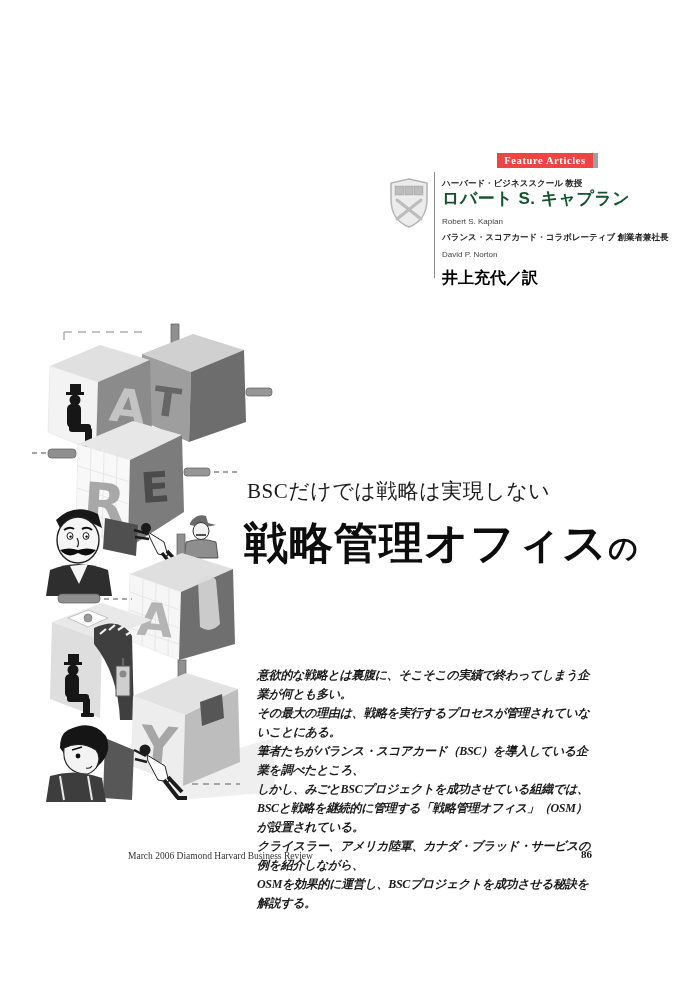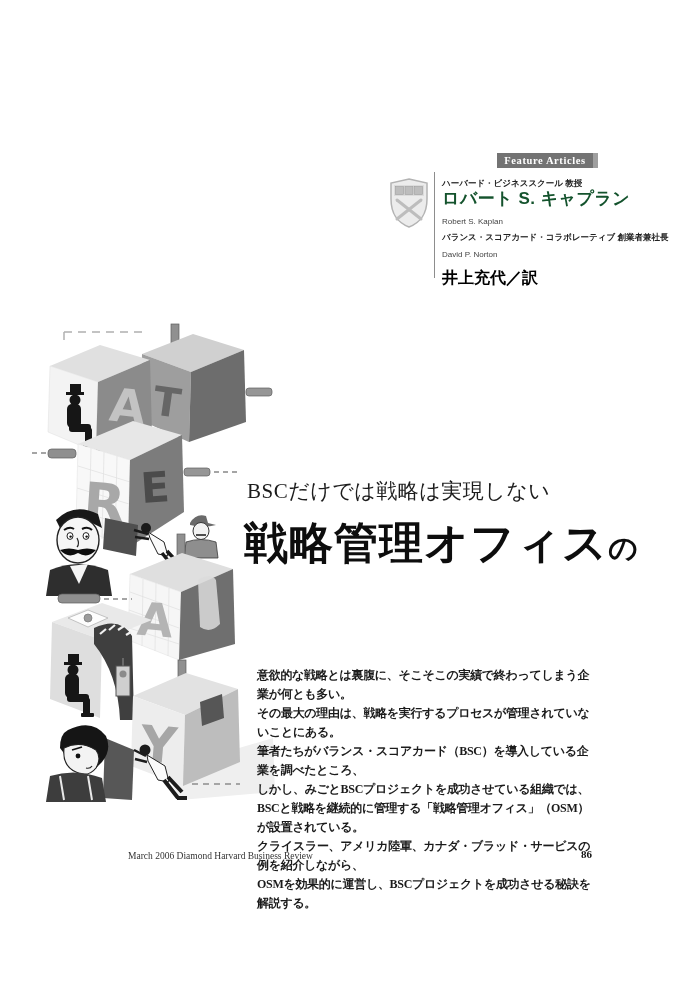--- a/index.html
+++ b/index.html
@@ -1,20 +1,20 @@
 <!DOCTYPE html>
 <html><head>
 <meta charset="utf-8">
 <style>
   html,body{margin:0;padding:0;background:#ffffff;}
   .page{position:relative;width:700px;height:992px;background:#fff;overflow:hidden;
         font-family:"Liberation Serif",serif;color:#111;}
   
   .badge{position:absolute;left:497px;top:153px;width:101px;height:15px;box-sizing:border-box;
-         background:#737373;border-right:5px solid #9f9f9f;color:#fff;
+         background:#ef4444;border-right:5px solid #9f9f9f;color:#fff;
          font:bold 10.5px "Liberation Serif",serif;letter-spacing:.6px;
          text-align:center;line-height:15px;}
   
   .crest{position:absolute;left:388px;top:177px;}
   .author-rule{position:absolute;left:434px;top:172px;height:106px;width:0;
                border-left:1px solid #8d8d8d;}
   .author-text{position:absolute;left:442px;top:178px;width:230px;
                font-family:"Liberation Sans",sans-serif;}
   .affil{font-size:8.5px;font-weight:bold;color:#222;line-height:10px;}
   .name{font-size:17px;font-weight:bold;color:#14532d;line-height:20px;margin:1px 0 0;letter-spacing:.5px;}
@@ -22,21 +22,21 @@
   .translator{font-size:16px;font-weight:bold;color:#000;margin-top:9px;}
   
   .kicker{position:absolute;left:247px;top:477px;font-size:21px;font-weight:400;color:#1c1c1c;
           letter-spacing:.5px;}
   .title{position:absolute;left:244px;top:500px;margin:0;font-weight:900;color:#0d0d0d;
          font-size:44px;line-height:88px;letter-spacing:1px;}
   .title .particle{font-size:29px;}
   .title .t-line{display:block;}
   
   .lead{position:absolute;left:257px;top:666px;width:340px;font-size:12px;line-height:19px;
-        font-weight:bold;color:#1b1b1b;letter-spacing:-.3px;}
+        font-weight:bold;color:#1b1b1b;letter-spacing:-.3px;font-style:italic;}
   
   .footer-left{position:absolute;left:128px;top:851px;font-size:9.5px;color:#333;}
   .footer-page{position:absolute;left:581px;top:848px;font-size:11px;font-weight:bold;color:#111;}
   
   .illo{position:absolute;left:30px;top:322px;}
   .illo text{font-family:"DejaVu Sans",sans-serif;font-weight:bold;}
 </style>
 </head>
 <body>
 

